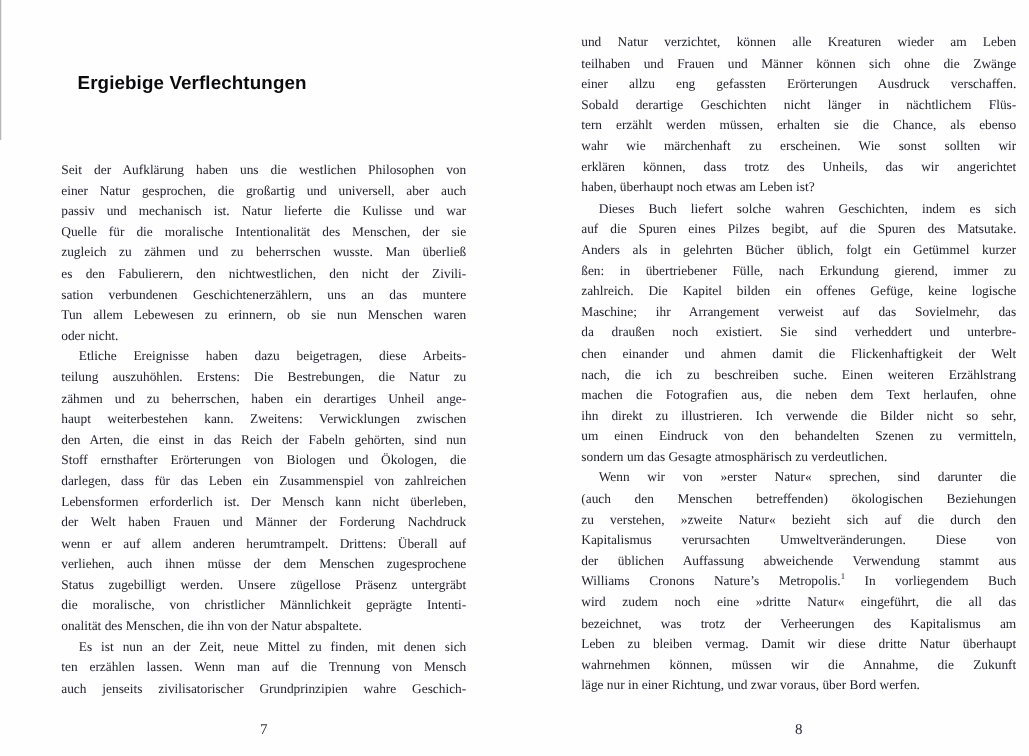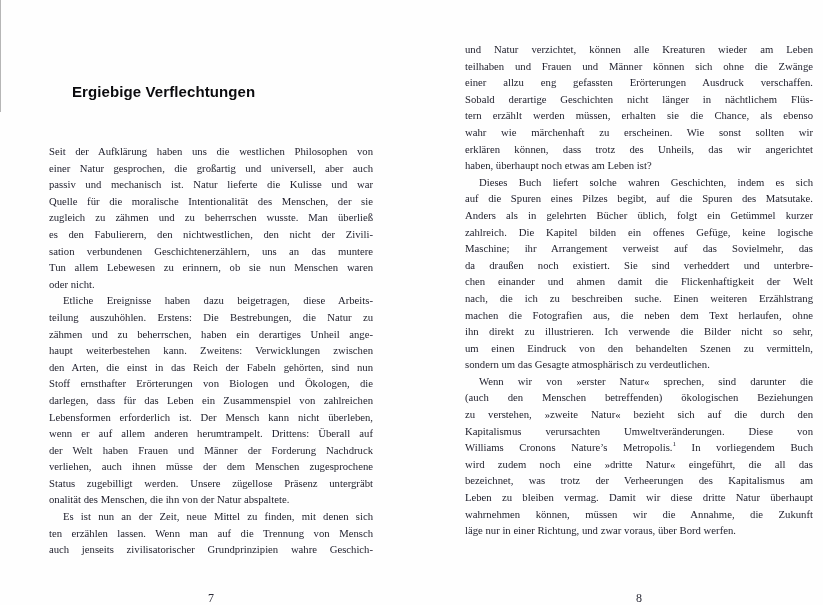--- a/index.html
+++ b/index.html
@@ -13,27 +13,27 @@
     width: 823px; height: 605px;
     background: #fefefe;
     overflow: hidden;
   }
   
   .scan-edge {
     position: absolute; left: 0; top: 0;
     width: 1px; height: 112px;
     background: #b6b6b6;
   }
-  .page { position: absolute; top: 15px; height: 432px; }
+  .page { position: absolute; top: 0; height: 432px; }
   .page-left  { left: 49px;  width: 324px; }
   .page-right { left: 465px; width: 348px; }
 
   .chapter-heading {
     position: absolute; top: 56px; left: 11px;
-    margin: 12px;
+    margin: 2px;
     font-family: "Liberation Sans", "DejaVu Sans", sans-serif;
     font-size: 15px; font-weight: 700;
     letter-spacing: 0.1px;
     color: #0b0b0e;
   }
 
   .body-text {
     position: absolute; left: 0;
     width: 100%;
     color: #232330;
@@ -81,24 +81,25 @@
         <div class="line">Tun allem Lebewesen zu erinnern, ob sie nun Menschen waren</div>
         <div class="line para-end">oder nicht.</div>
         <div class="line indent">Etliche Ereignisse haben dazu beigetragen, diese Arbeits-</div>
         <div class="line">teilung auszuhöhlen. Erstens: Die Bestrebungen, die Natur zu</div>
         <div class="line">zähmen und zu beherrschen, haben ein derartiges Unheil ange-</div>
         <div class="line">haupt weiterbestehen kann. Zweitens: Verwicklungen zwischen</div>
         <div class="line">den Arten, die einst in das Reich der Fabeln gehörten, sind nun</div>
         <div class="line">Stoff ernsthafter Erörterungen von Biologen und Ökologen, die</div>
         <div class="line">darlegen, dass für das Leben ein Zusammenspiel von zahlreichen</div>
         <div class="line">Lebensformen erforderlich ist. Der Mensch kann nicht überleben,</div>
+        <div class="line">der Welt haben Frauen und Männer der Forderung Nachdruck</div>
         <div class="line">wenn er auf allem anderen herumtrampelt. Drittens: Überall auf</div>
-        <div class="line">der Welt haben Frauen und Männer der Forderung Nachdruck</div>
         <div class="line">verliehen, auch ihnen müsse der dem Menschen zugesprochene</div>
         <div class="line">Status zugebilligt werden. Unsere zügellose Präsenz untergräbt</div>
+        <div class="line">die moralische, von christlicher Männlichkeit geprägte Intenti-</div>
         <div class="line para-end">onalität des Menschen, die ihn von der Natur abspaltete.</div>
         <div class="line indent">Es ist nun an der Zeit, neue Mittel zu finden, mit denen sich</div>
         <div class="line">ten erzählen lassen. Wenn man auf die Trennung von Mensch</div>
         <div class="line">auch jenseits zivilisatorischer Grundprinzipien wahre Geschich-</div>
       </div>
     <div class="folio">7</div>
   </section>
 
   <section class="page page-right">
     <div class="body-text">
@@ -106,33 +107,35 @@
         <div class="line">teilhaben und Frauen und Männer können sich ohne die Zwänge</div>
         <div class="line">einer allzu eng gefassten Erörterungen Ausdruck verschaffen.</div>
         <div class="line">Sobald derartige Geschichten nicht länger in nächtlichem Flüs-</div>
         <div class="line">tern erzählt werden müssen, erhalten sie die Chance, als ebenso</div>
         <div class="line">wahr wie märchenhaft zu erscheinen. Wie sonst sollten wir</div>
         <div class="line">erklären können, dass trotz des Unheils, das wir angerichtet</div>
         <div class="line para-end">haben, überhaupt noch etwas am Leben ist?</div>
         <div class="line indent">Dieses Buch liefert solche wahren Geschichten, indem es sich</div>
         <div class="line">auf die Spuren eines Pilzes begibt, auf die Spuren des Matsutake.</div>
         <div class="line">Anders als in gelehrten Bücher üblich, folgt ein Getümmel kurzer</div>
+        <div class="line">ßen: in übertriebener Fülle, nach Erkundung gierend, immer zu</div>
         <div class="line">zahlreich. Die Kapitel bilden ein offenes Gefüge, keine logische</div>
         <div class="line">Maschine; ihr Arrangement verweist auf das Sovielmehr, das</div>
         <div class="line">da draußen noch existiert. Sie sind verheddert und unterbre-</div>
         <div class="line">chen einander und ahmen damit die Flickenhaftigkeit der Welt</div>
         <div class="line">nach, die ich zu beschreiben suche. Einen weiteren Erzählstrang</div>
         <div class="line">machen die Fotografien aus, die neben dem Text herlaufen, ohne</div>
         <div class="line">ihn direkt zu illustrieren. Ich verwende die Bilder nicht so sehr,</div>
         <div class="line">um einen Eindruck von den behandelten Szenen zu vermitteln,</div>
         <div class="line para-end">sondern um das Gesagte atmosphärisch zu verdeutlichen.</div>
         <div class="line indent">Wenn wir von »erster Natur« sprechen, sind darunter die</div>
         <div class="line">(auch den Menschen betreffenden) ökologischen Beziehungen</div>
         <div class="line">zu verstehen, »zweite Natur« bezieht sich auf die durch den</div>
         <div class="line">Kapitalismus verursachten Umweltveränderungen. Diese von</div>
+        <div class="line">der üblichen Auffassung abweichende Verwendung stammt aus</div>
         <div class="line"><span>Williams Cronons </span><span class="it">Nature’s Metropolis</span><span>.</span><sup>1</sup><span> In vorliegendem Buch</span></div>
         <div class="line">wird zudem noch eine »dritte Natur« eingeführt, die all das</div>
         <div class="line">bezeichnet, was trotz der Verheerungen des Kapitalismus am</div>
         <div class="line">Leben zu bleiben vermag. Damit wir diese dritte Natur überhaupt</div>
         <div class="line">wahrnehmen können, müssen wir die Annahme, die Zukunft</div>
         <div class="line para-end">läge nur in einer Richtung, und zwar voraus, über Bord werfen.</div>
       </div>
     <div class="folio">8</div>
   </section>
 </div>

